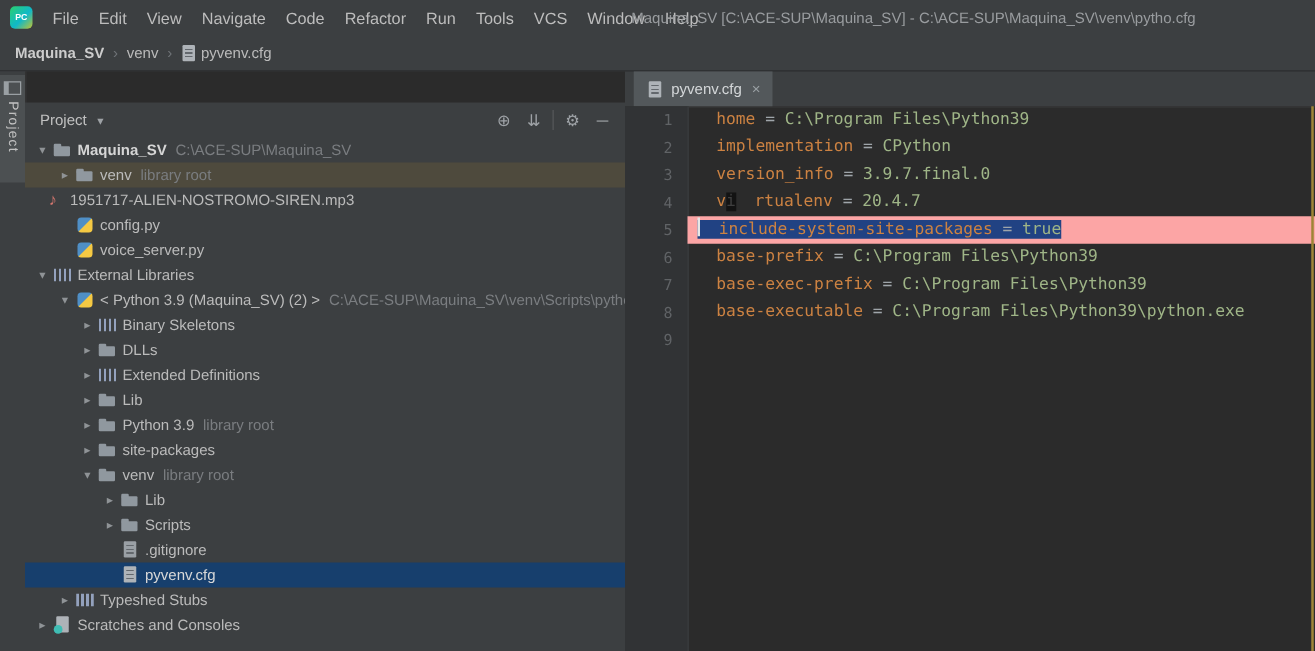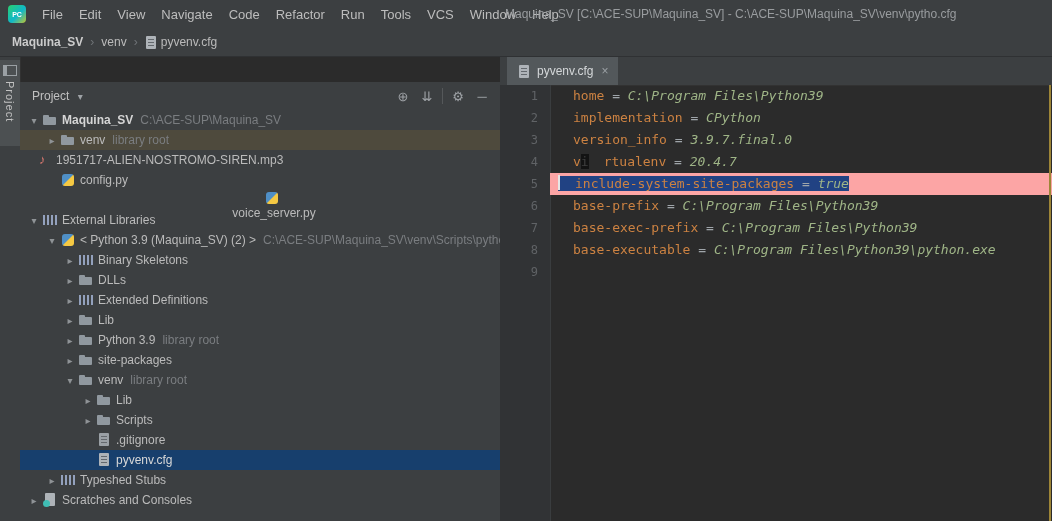--- a/index.html
+++ b/index.html
@@ -74,21 +74,21 @@
             font-family:"DejaVu Sans Mono",monospace;font-size:13px;line-height:22px;}
   .gutterbg{position:absolute;left:0;top:0;bottom:0;width:50px;background:#313335;border-right:1px solid #3a3d3f;}
   .lines{position:absolute;left:0;top:0;right:0;}
   .eline{position:relative;display:flex;height:22px;}
   .ln{width:38px;padding-right:12px;text-align:right;color:#606366;flex:none;font-size:12px;}
   .ltxt{padding-left:8px;white-space:pre;color:#a9b7c6;flex:1;}
   .eline.cur .ltxt{background:#fca5a5;}
   .sel{background:#214283;}
   .tok-key{color:#cc8242;margin-left:15px;}
   .tok-eq{color:#9fa5aa;}
-  .tok-val{color:#9fb587;font-style:italic;}
+  .tok-val{color:#9fb587;}
   .tok-block{background:#131313;color:#3f3f3f;}
   .tok-caret{display:inline-block;width:2px;height:15px;background:#e6e6e6;vertical-align:-2px;}
   .stripe-mark{position:absolute;right:1px;top:0;bottom:0;width:2px;background:#9d8537;}
 </style>
 </head>
 <body>
 
 <div id="app">
 
   <div class="titlebar">
@@ -154,21 +154,21 @@
         <div class="trow" style="">
           <span class="chev"></span>
           <span class="ticon audio"></span>
           <span class="tlabel">1951717-ALIEN-NOSTROMO-SIREN.mp3</span>
         </div>
         <div class="trow" style="padding-left: 24px;">
           <span class="chev"></span>
           <span class="ticon python-file"></span>
           <span class="tlabel">config.py</span>
         </div>
-        <div class="trow" style="padding-left: 24px; flex-direction: column;">
+        <div class="trow" style="padding-left: 24px;">
           <span class="chev"></span>
           <span class="ticon python-file"></span>
           <span class="tlabel">voice_server.py</span>
         </div>
         <div class="trow" style="padding-left: 6px;">
           <span class="chev">▾</span>
           <span class="ticon library"></span>
           <span class="tlabel">External Libraries</span>
         </div>
         <div class="trow" style="padding-left: 24px;">

